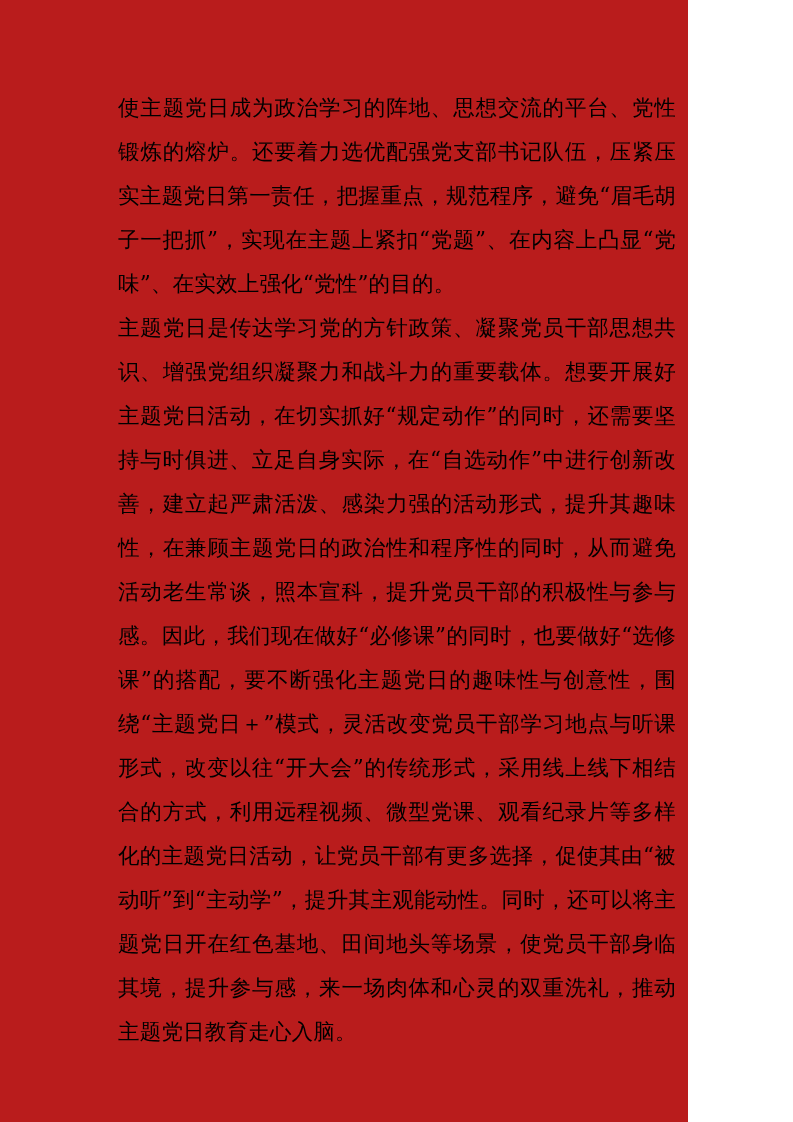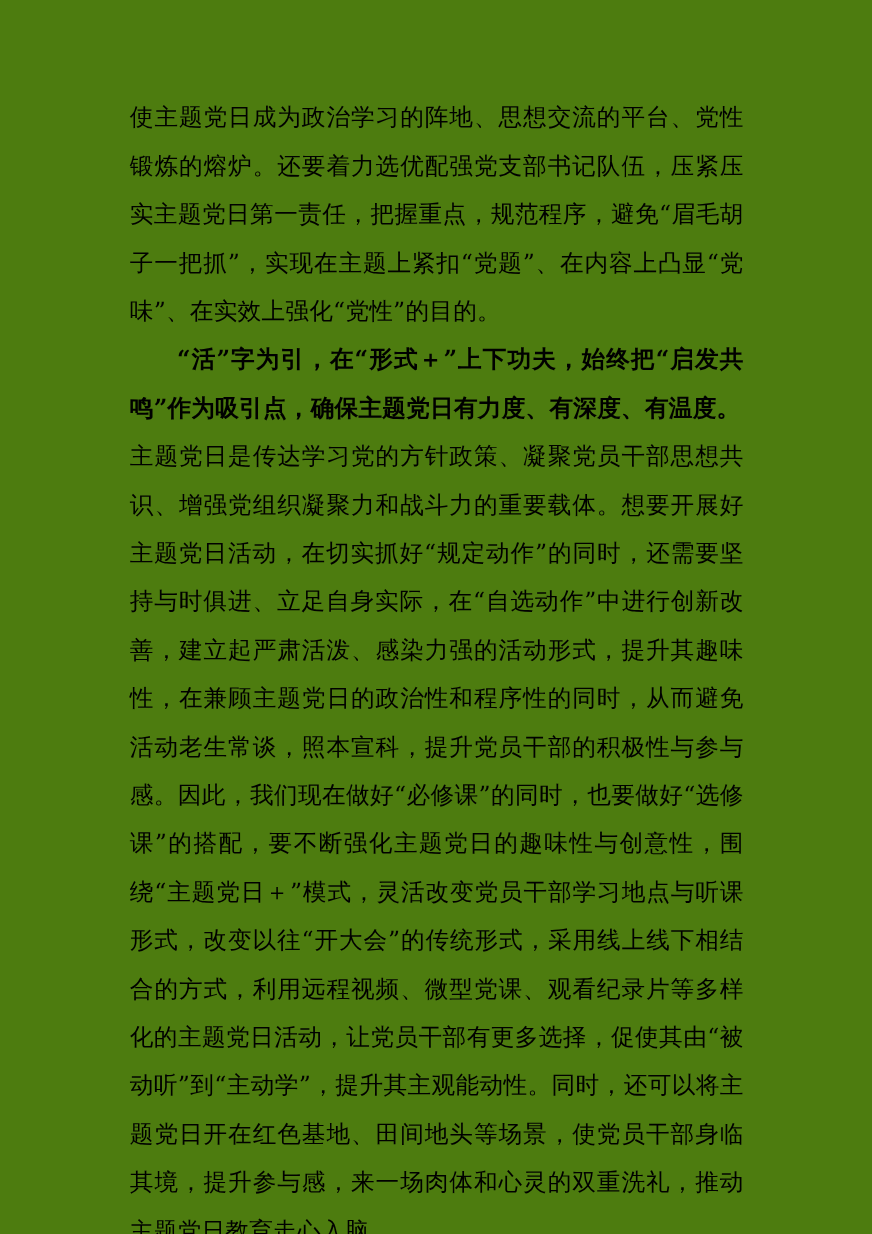--- a/index.html
+++ b/index.html
@@ -2,23 +2,23 @@
 <html><head>
 <meta charset="utf-8">
 <style>
   html, body {
     margin: 0;
     padding: 0;
     background: #ffffff;
   }
   .page {
     position: relative;
-    width: 793px;
+    width: 688px;
     height: 1122px;
-    background: #4d7c0f;
+    background: #b91c1c;
     box-sizing: border-box;
     overflow: hidden;
   }
   .content {
     position: absolute;
     left: 118px;
     top: 86px;
     width: 558px;
   }
   p {
@@ -38,17 +38,16 @@
     font-weight: 700;
     text-indent: 43px;
   }
 </style>
 </head>
 <body>
 
 <div class="page">
   <div class="content">
     <p class="body">使主题党日成为政治学习的阵地、思想交流的平台、党性锻炼的熔炉。还要着力选优配强党支部书记队伍，压紧压实主题党日第一责任，把握重点，规范程序，避免“眉毛胡子一把抓”，实现在主题上紧扣“党题”、在内容上凸显“党味”、在实效上强化“党性”的目的。</p>
-    <p class="heading">“活”字为引，在“形式＋”上下功夫，始终把“启发共鸣”作为吸引点，确保主题党日有力度、有深度、有温度。</p>
     <p class="body">主题党日是传达学习党的方针政策、凝聚党员干部思想共识、增强党组织凝聚力和战斗力的重要载体。想要开展好主题党日活动，在切实抓好“规定动作”的同时，还需要坚持与时俱进、立足自身实际，在“自选动作”中进行创新改善，建立起严肃活泼、感染力强的活动形式，提升其趣味性，在兼顾主题党日的政治性和程序性的同时，从而避免活动老生常谈，照本宣科，提升党员干部的积极性与参与感。因此，我们现在做好“必修课”的同时，也要做好“选修课”的搭配，要不断强化主题党日的趣味性与创意性，围绕“主题党日＋”模式，灵活改变党员干部学习地点与听课形式，改变以往“开大会”的传统形式，采用线上线下相结合的方式，利用远程视频、微型党课、观看纪录片等多样化的主题党日活动，让党员干部有更多选择，促使其由“被动听”到“主动学”，提升其主观能动性。同时，还可以将主题党日开在红色基地、田间地头等场景，使党员干部身临其境，提升参与感，来一场肉体和心灵的双重洗礼，推动主题党日教育走心入脑。</p>
 
   </div>
 </div>
 
 </body></html>

